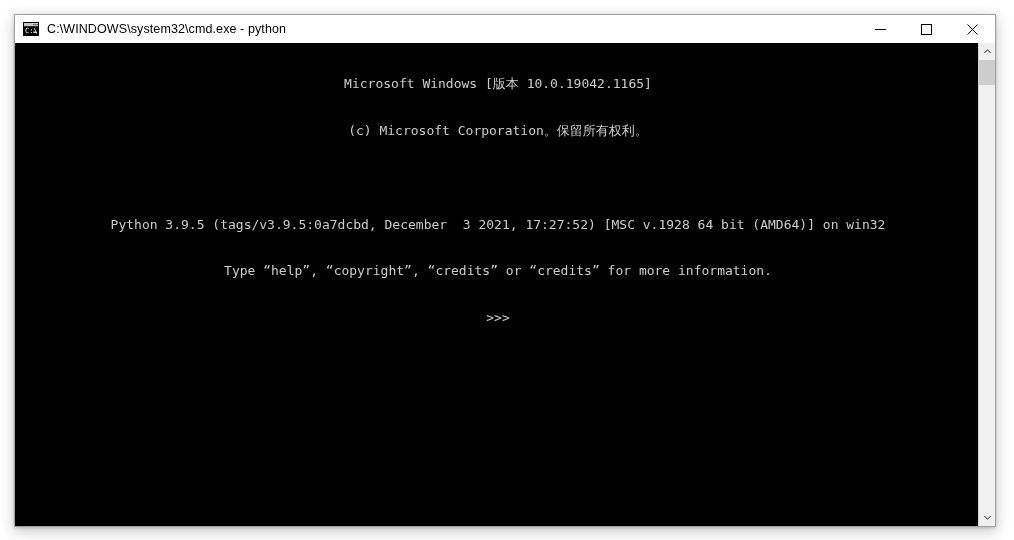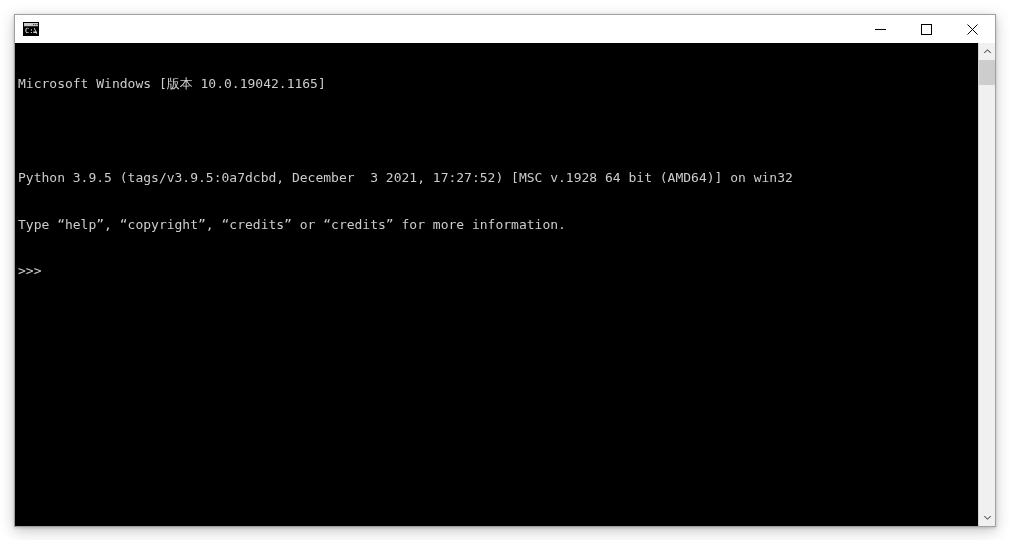--- a/index.html
+++ b/index.html
@@ -90,20 +90,21 @@
     flex: 1 1 auto;
     background: #000000;
     color: #cccccc;
     font-family: "DejaVu Sans Mono", "Liberation Mono", monospace;
     font-size: 13px;
     line-height: 15.6px;
     padding: 2px 0 0 3px;
     white-space: pre;
     overflow: hidden;
     letter-spacing: 0px;
+    text-align: center;
   }
   .console-line {
     height: 15.6px;
     white-space: pre;
     color: #cccccc;
   }
   .console-line.blank { color: transparent; }
 
   
   #console-scrollbar {
@@ -151,20 +152,21 @@
           <rect x="1" y="2" width="14" height="3.2" fill="#c8c8c8"></rect>
           <rect x="10" y="3" width="1.2" height="1.2" fill="#555555"></rect>
           <rect x="11.8" y="3" width="1.2" height="1.2" fill="#555555"></rect>
           <rect x="13.6" y="3" width="1.2" height="1.2" fill="#555555"></rect>
           <rect x="1" y="5.2" width="14" height="9.3" fill="#000000"></rect>
           <text x="2" y="12" font-family="DejaVu Sans Mono, monospace" font-size="7" fill="#ffffff">C:\</text>
           <rect x="10.2" y="10.6" width="3.4" height="1.2" fill="#ffffff"></rect>
         </svg>
       </span>
 
+      <span id="title-text">C:\WINDOWS\system32\cmd.exe - python</span>
 
       <div id="window-controls">
 
         <button class="win-btn" id="minimize-button">
           <svg width="11" height="11" viewBox="0 0 11 11" xmlns="http://www.w3.org/2000/svg">
             <rect x="0" y="5" width="11" height="1" fill="#000000"></rect>
           </svg>
         </button>
 
         <button class="win-btn" id="maximize-button">
@@ -180,20 +182,21 @@
           </svg>
         </button>
 
       </div>
     </div>
 
     <div id="console-area">
 
       <div id="console-text">
         <div class="console-line">Microsoft Windows [版本 10.0.19042.1165]</div>
+        <div class="console-line">(c) Microsoft Corporation。保留所有权利。</div>
         <div class="console-line blank">&nbsp;</div>
         <div class="console-line">Python 3.9.5 (tags/v3.9.5:0a7dcbd, December  3 2021, 17:27:52) [MSC v.1928 64 bit (AMD64)] on win32</div>
         <div class="console-line">Type “help”, “copyright”, “credits” or “credits” for more information.</div>
         <div class="console-line">&gt;&gt;&gt;</div>
       </div>
 
       <div id="console-scrollbar">
 
         <div class="sb-arrow" id="scroll-up-button">
           <svg width="9" height="7" viewBox="0 0 9 7" xmlns="http://www.w3.org/2000/svg">

